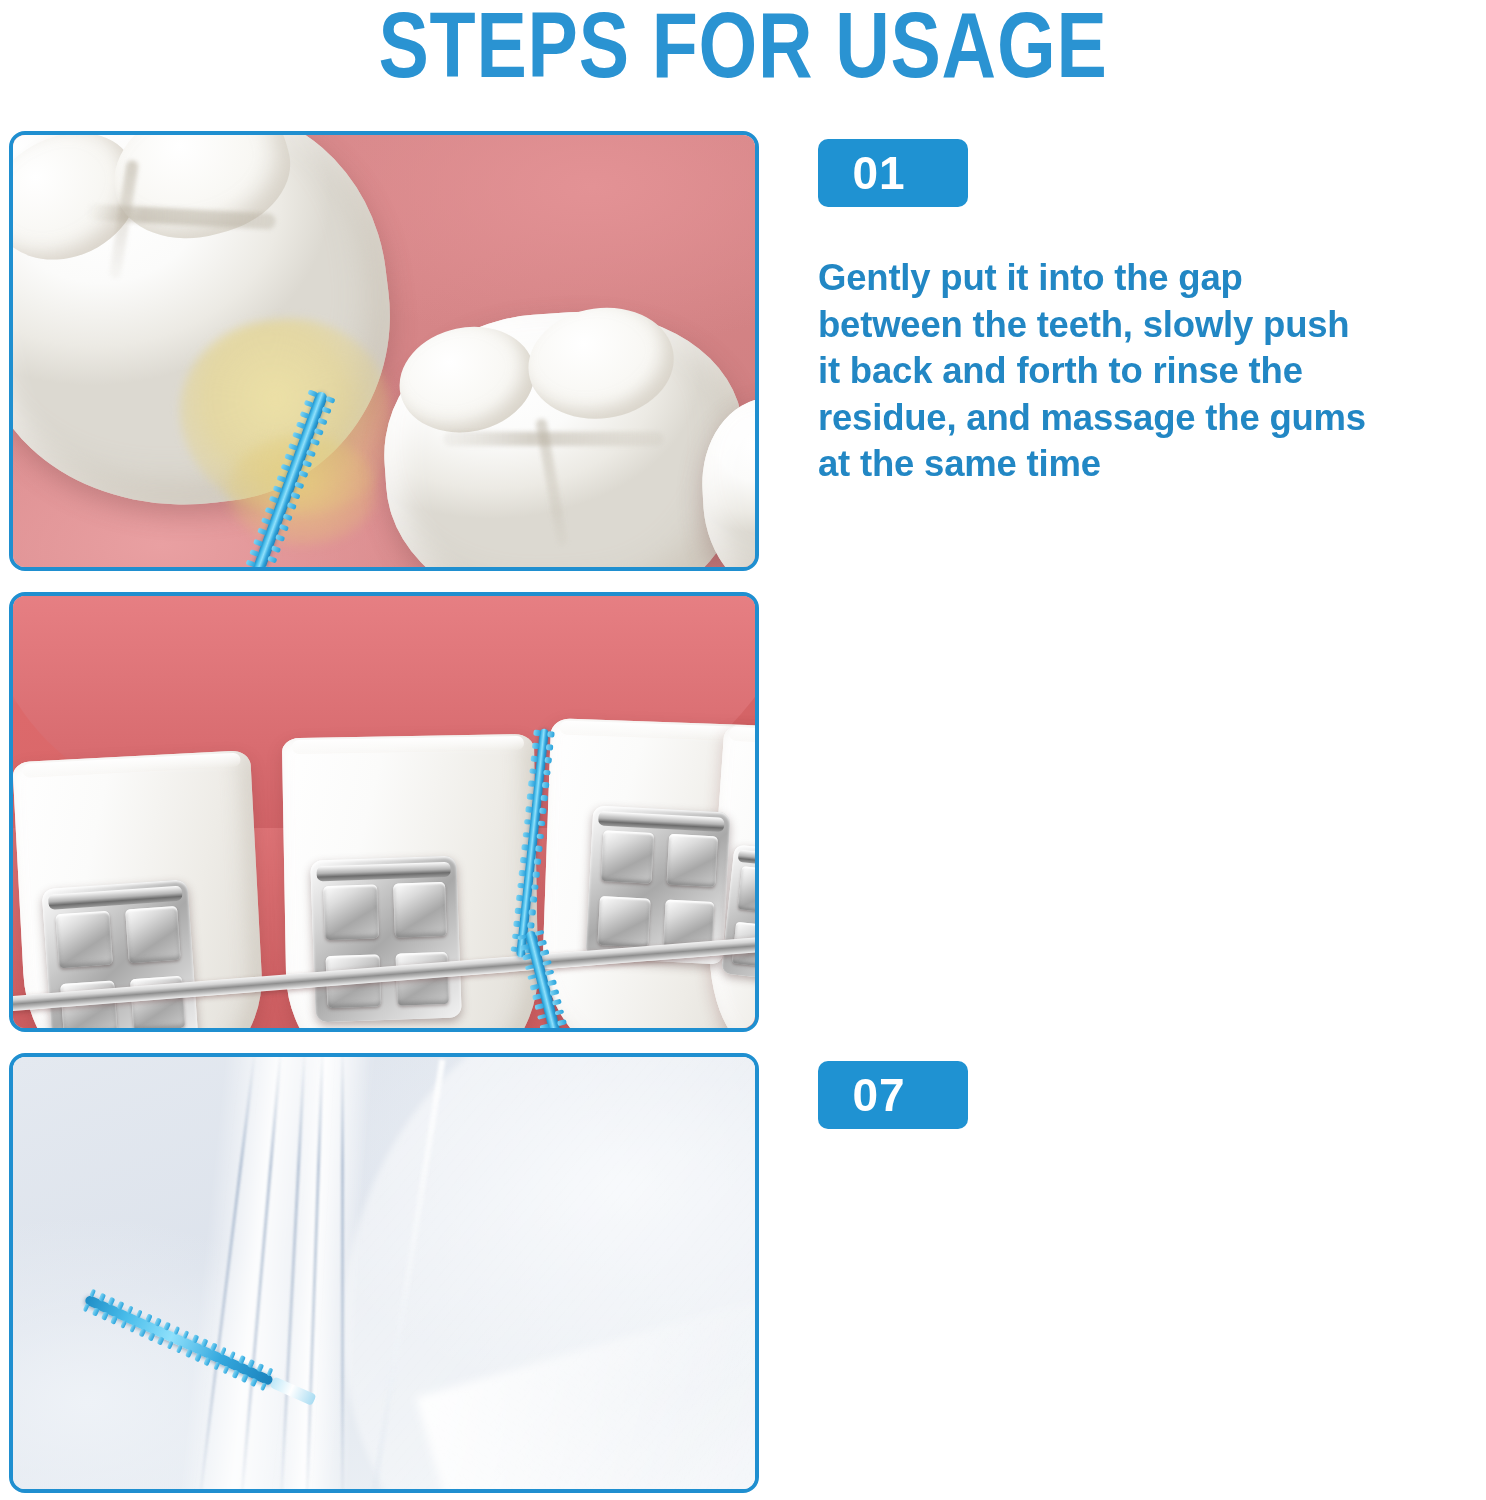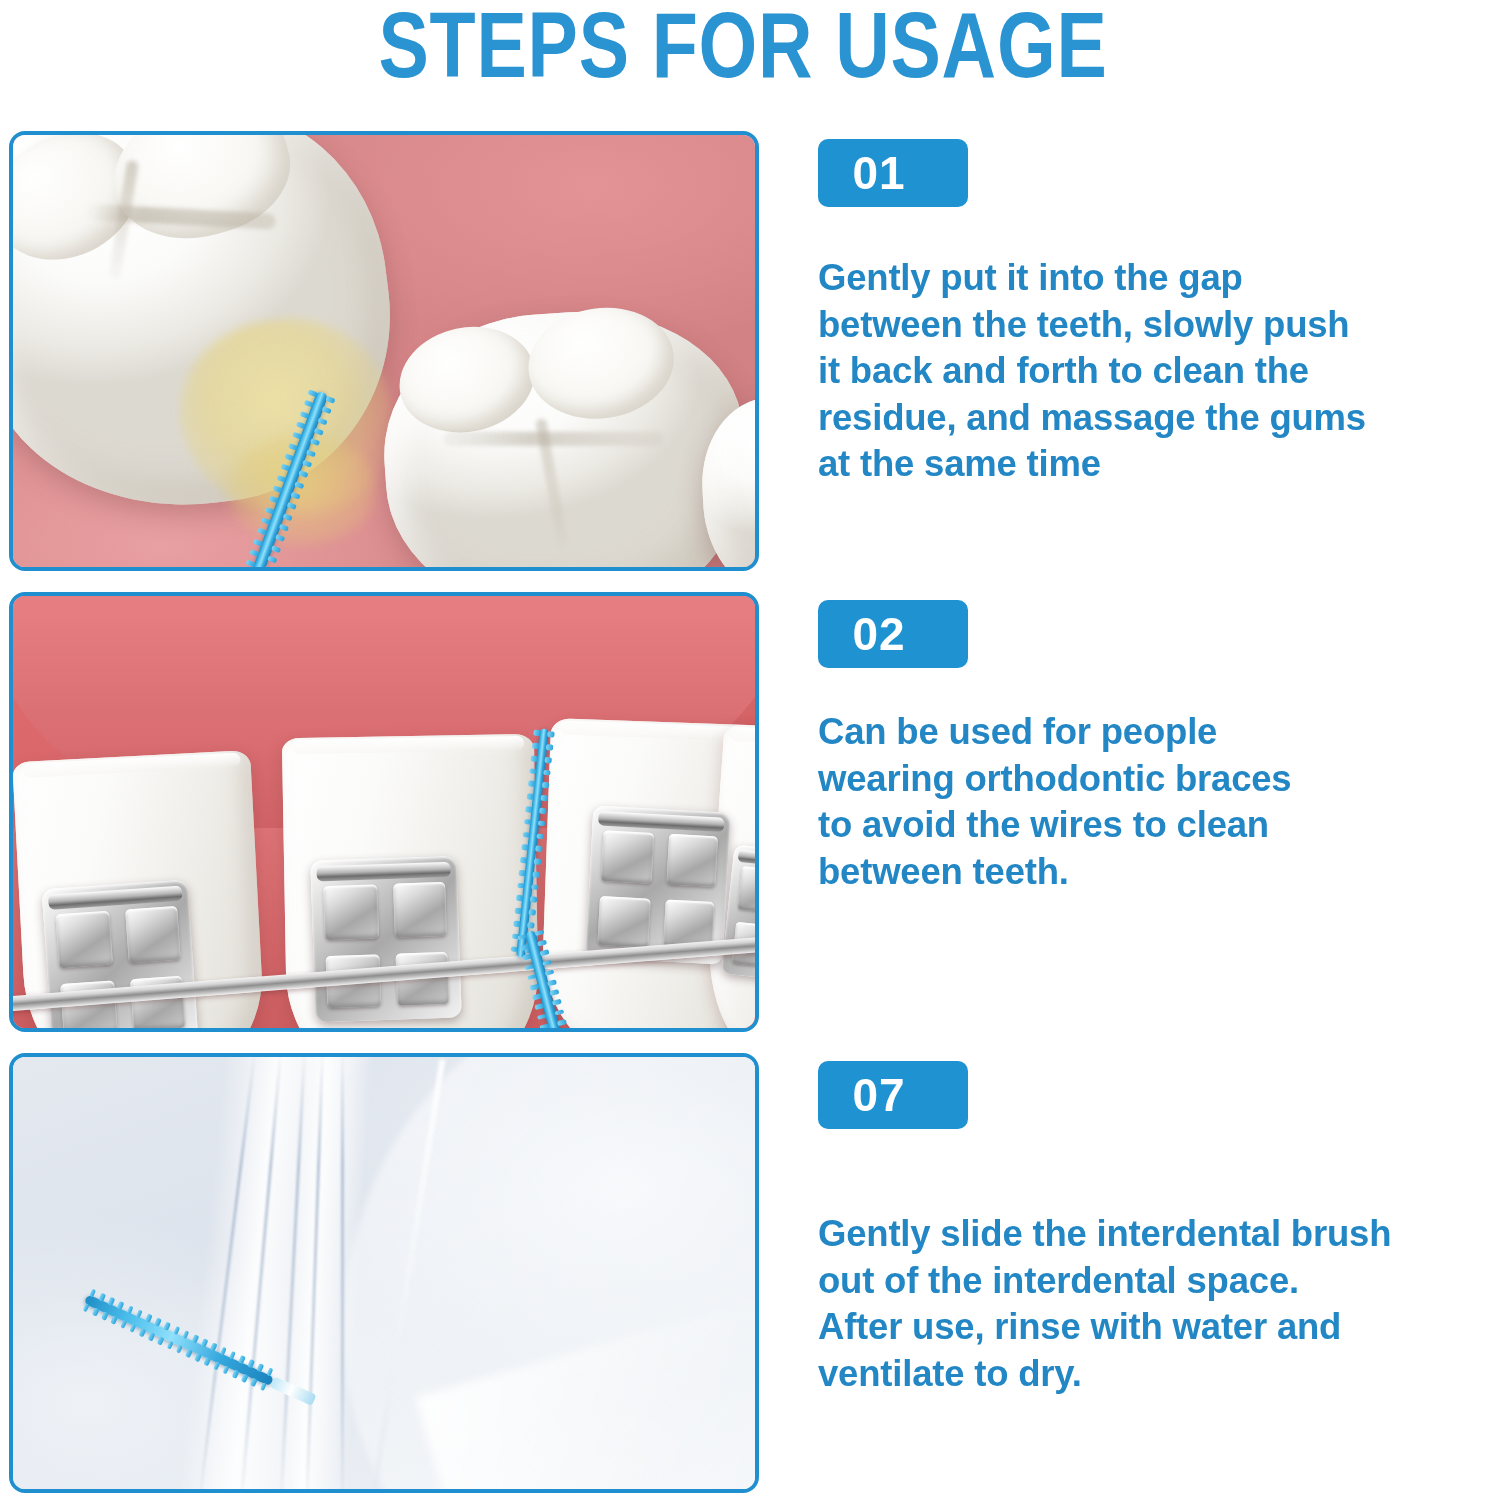--- a/index.html
+++ b/index.html
@@ -474,21 +474,21 @@
             <div class="bristle" style="top: 183.373px; height: 5.1px; width: 9px; left: 3px;"></div>
             <div class="bristle" style="top: 183.373px; height: 5.1px; width: 9px; left: 22px;"></div>
           </div>
       </div>
     </div>
 
     <div class="text-col" id="text-0">
       <div class="badge">01</div>
       <div class="step-text">Gently put it into the gap
 between the teeth, slowly push
-it back and forth to clean the
+it back and forth to rinse the
 residue, and massage the gums
 at the same time</div>
     </div>
   </div>
 
   <div class="step-row" id="row-1">
 
     <div class="panel">
       <div class="panel-inner">
         <div class="braces-bg"></div>
@@ -604,27 +604,20 @@
             <div class="bristle" style="top: 73.4894px; height: 4.60588px; width: 9px; left: 1.5px;"></div>
             <div class="bristle" style="top: 73.4894px; height: 4.60588px; width: 9px; left: 19.5px;"></div>
             <div class="bristle" style="top: 83.7247px; height: 4.60588px; width: 9px; left: 1.5px;"></div>
             <div class="bristle" style="top: 83.7247px; height: 4.60588px; width: 9px; left: 19.5px;"></div>
             <div class="bristle" style="top: 93.96px; height: 4.60588px; width: 9px; left: 1.5px;"></div>
             <div class="bristle" style="top: 93.96px; height: 4.60588px; width: 9px; left: 19.5px;"></div>
           </div>
       </div>
     </div>
 
-    <div class="text-col" id="text-1">
-      <div class="badge">02</div>
-      <div class="step-text">Can be used for people
-wearing orthodontic braces
-to avoid the wires to clean
-between teeth.</div>
-    </div>
   </div>
 
   <div class="step-row" id="row-2">
 
     <div class="panel">
       <div class="panel-inner">
         <div class="water-bg"></div>
         <div id="glass-curve"></div>
         <div id="glass-edge"></div>
         <div class="water-stream" id="stream-main" style="left:190px; top:-20px; width:150px; height:480px; transform:rotate(6deg);"></div>
@@ -677,20 +670,16 @@
             <div class="bristle" style="left: 185.436px; width: 4.59px; height: 8px; top: 17px;"></div>
             <div class="bristle" style="left: 195.636px; width: 4.59px; height: 8px; top: 1px;"></div>
             <div class="bristle" style="left: 195.636px; width: 4.59px; height: 8px; top: 17px;"></div>
             <div class="brush-handle" style="top: 7px; left: 204px; height: 12px; width: 46px;"></div>
           </div>
       </div>
     </div>
 
     <div class="text-col" id="text-2">
       <div class="badge">07</div>
-      <div class="step-text">Gently slide the interdental brush
-out of the interdental space.
-After use, rinse with water and
-ventilate to dry.</div>
     </div>
   </div>
 
 </div>
 
 </body></html>

